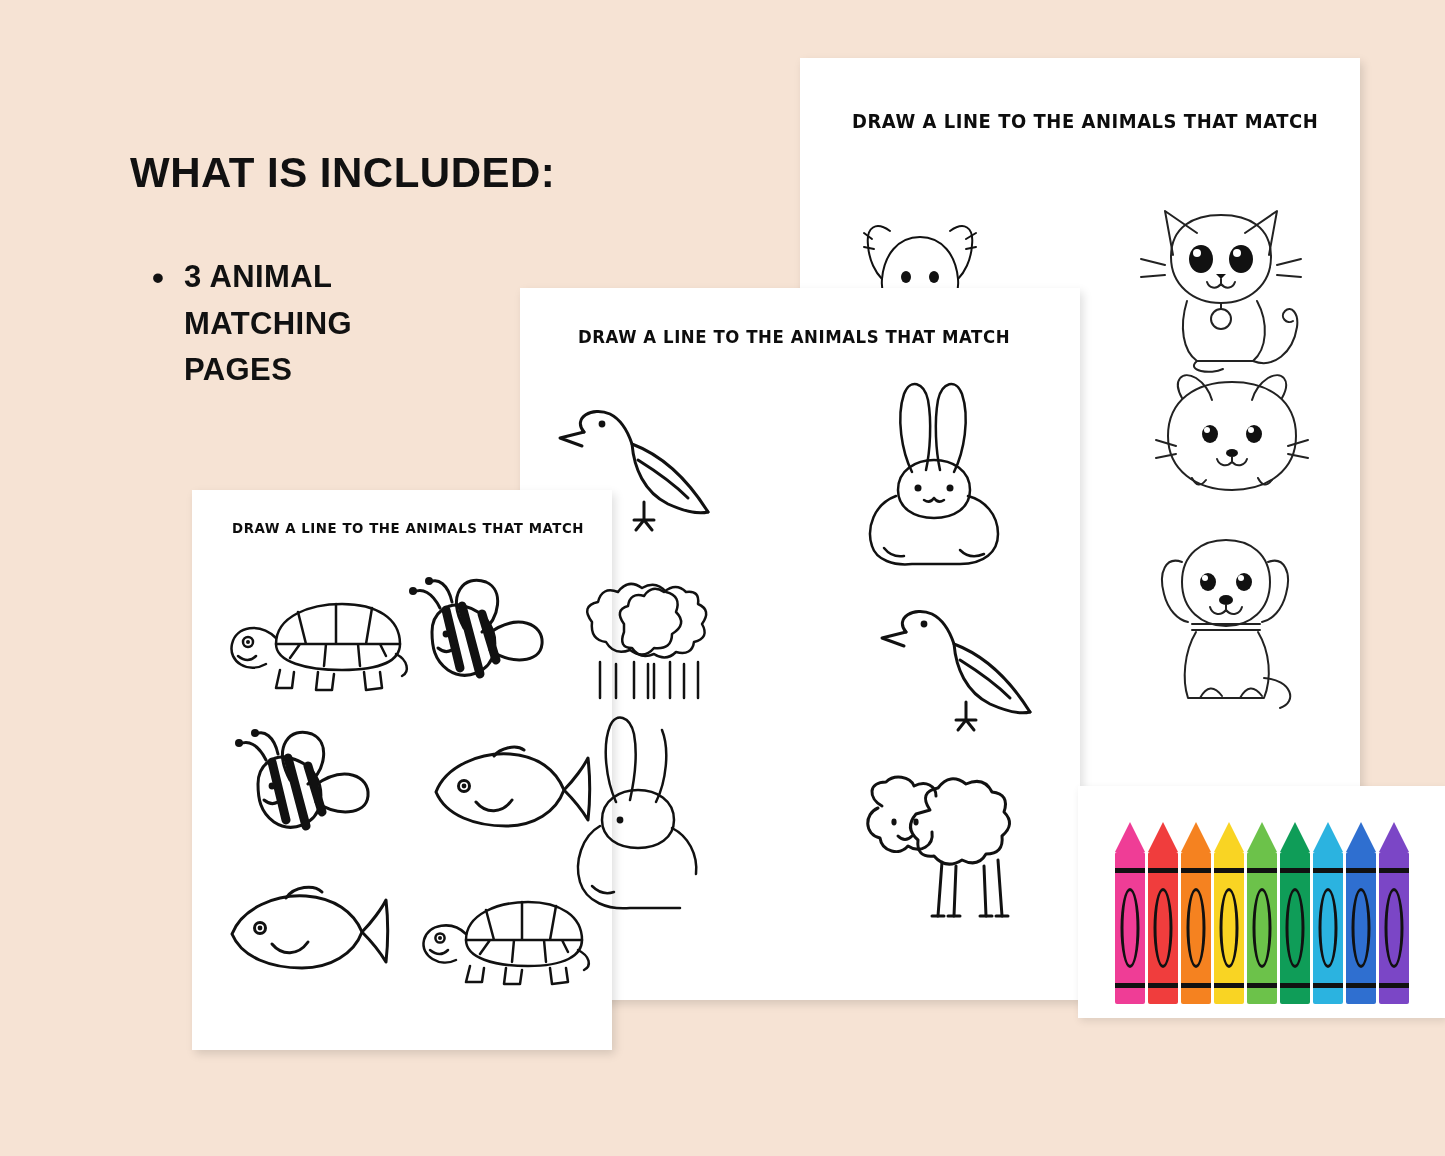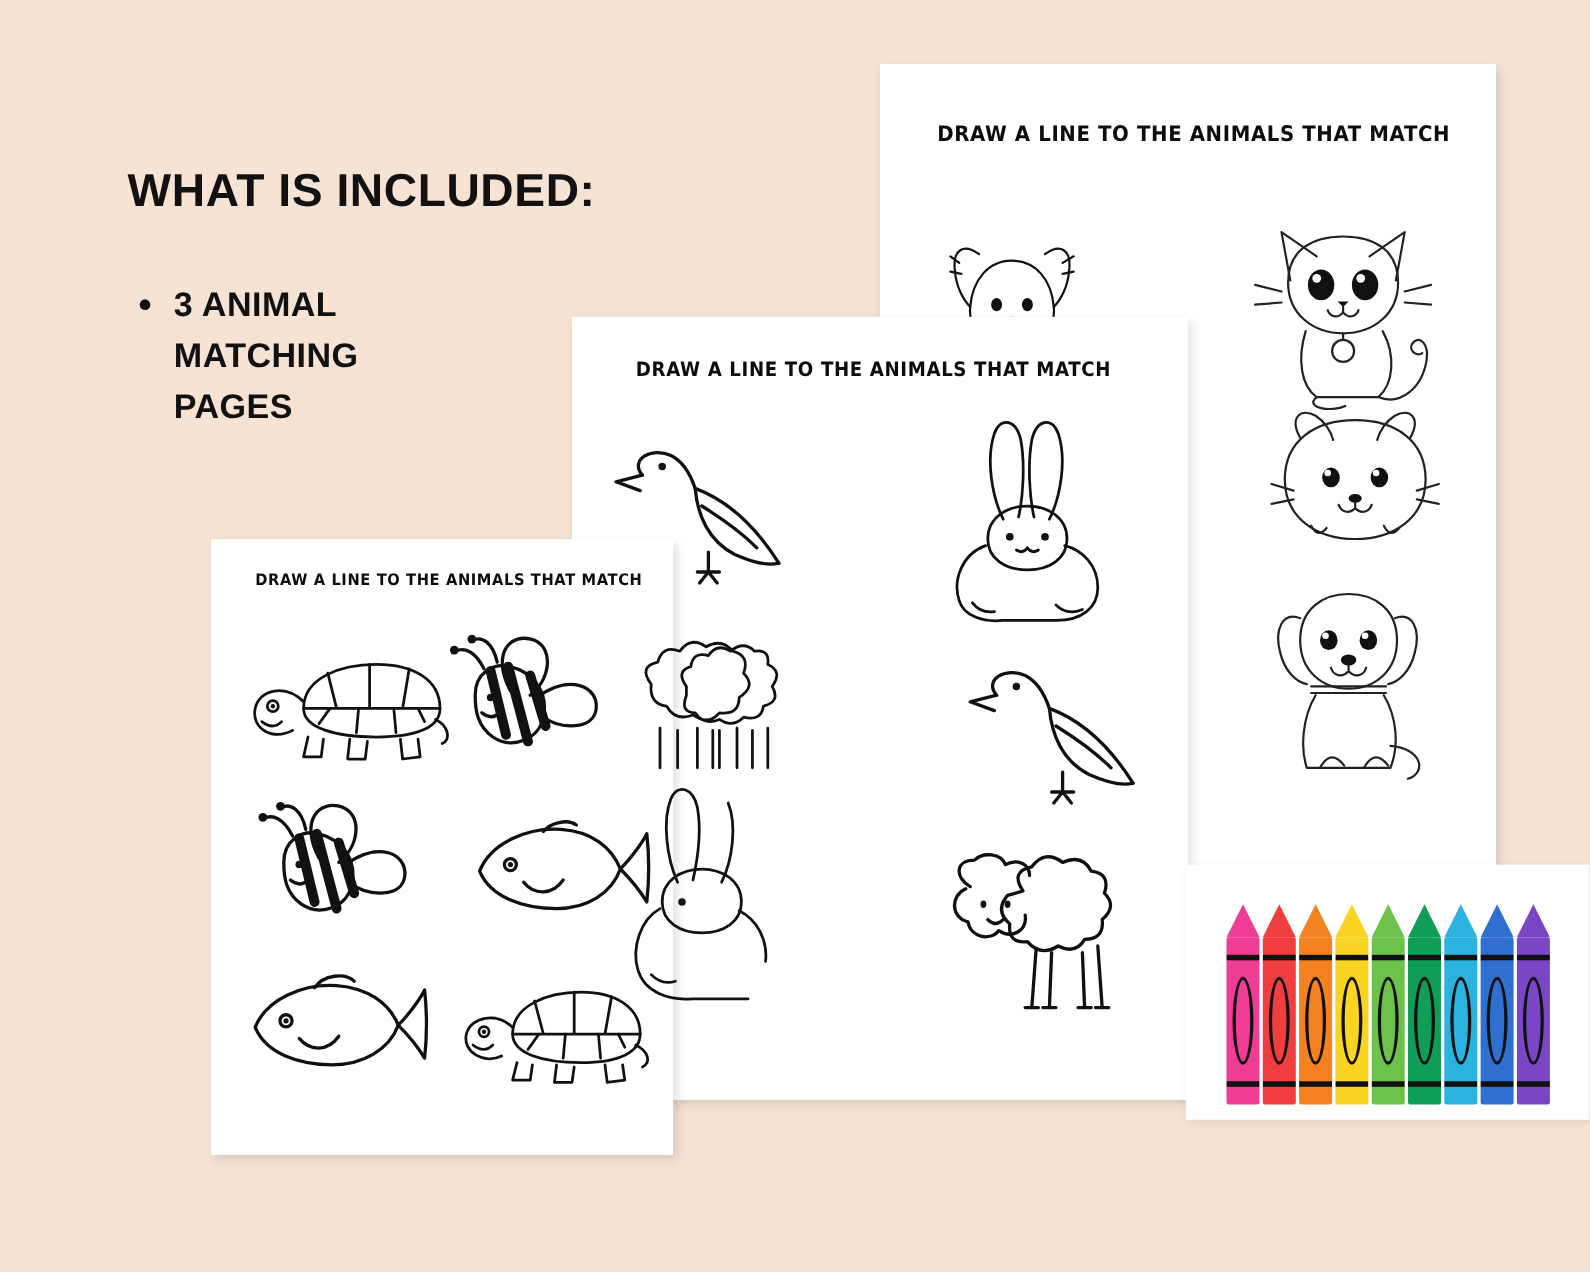--- a/index.html
+++ b/index.html
@@ -11,34 +11,34 @@
     height: 1156px;
     background: #f6e3d4;
     font-family: "Liberation Sans", sans-serif;
     overflow: hidden;
     position: relative;
   }
 
   
   #promo-block {
     position: absolute;
-    left: 116px;
+    left: 130px;
     top: 150px;
     width: 480px;
   }
   #promo-heading {
     font-size: 42px;
     font-weight: bold;
     letter-spacing: 0.5px;
     color: #111111;
     margin: 0 0 58px 0;
     line-height: 1.1;
   }
   #promo-list {
-    margin: 0;
+    margin: 12px;
     padding-left: 42px;
     list-style: none;
   }
   #promo-list li {
     position: relative;
     font-size: 31px;
     font-weight: bold;
     letter-spacing: 0.4px;
     color: #111111;
     line-height: 1.5;

